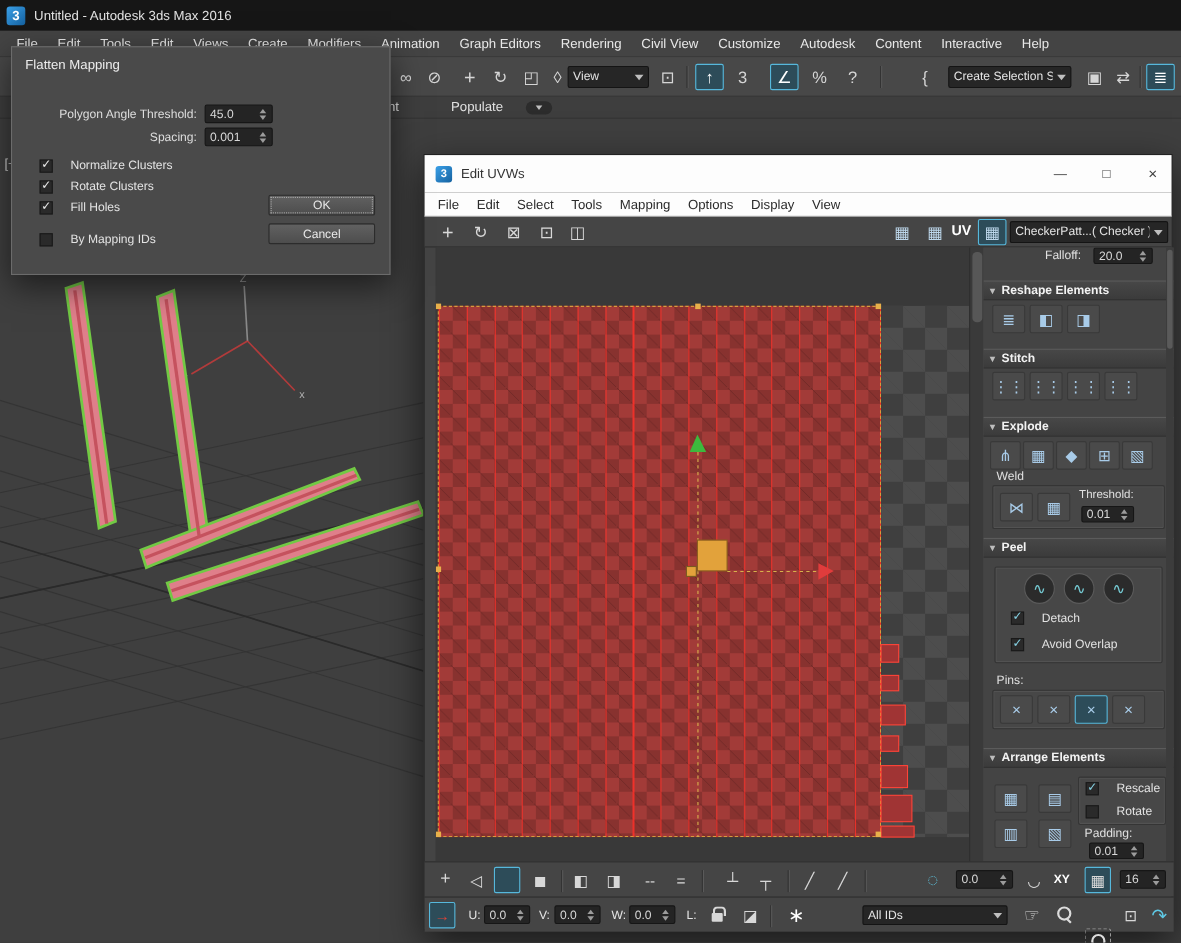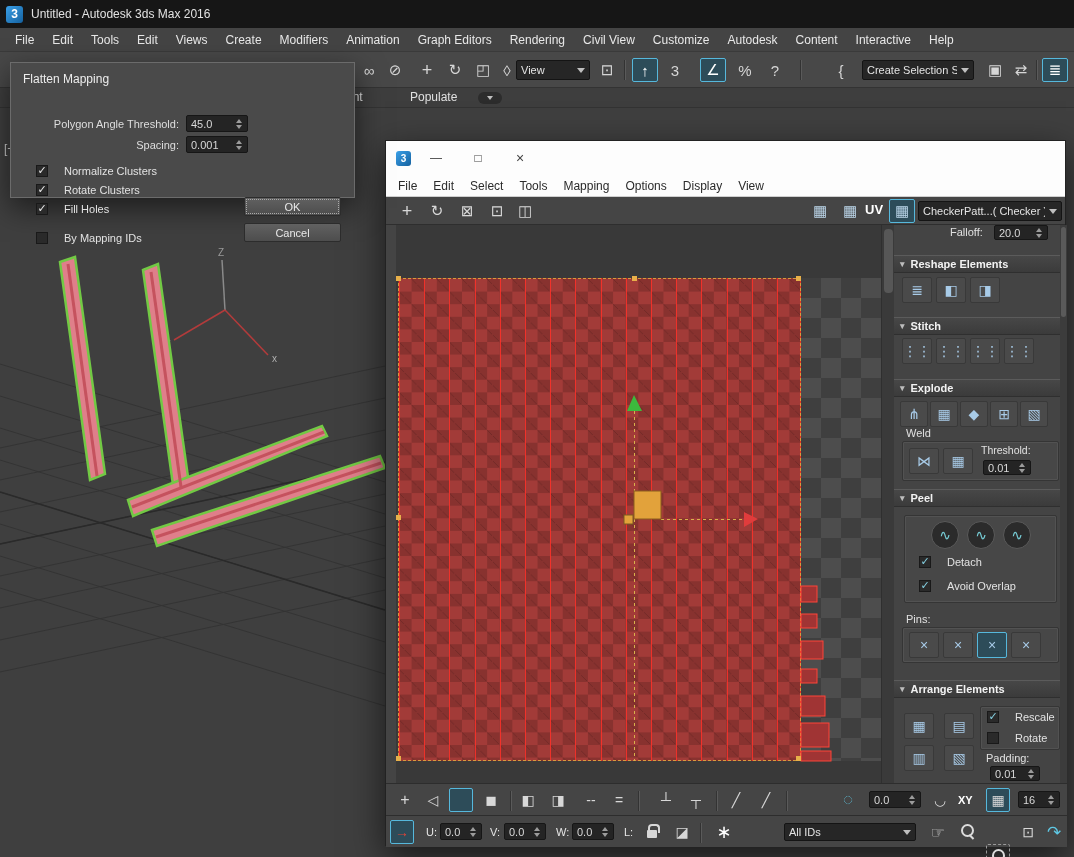--- a/index.html
+++ b/index.html
@@ -27,21 +27,21 @@
   #ribbon { left:0; top:88px; width:1074px; height:20px; background:#3e3e3e; border-bottom:1px solid #333; }
   #ribbon .rt { position:absolute; top:2px; color:#e0e0e0; font-size:12px; }
   #ribbon .pill { position:absolute; top:4px; width:24px; height:12px; background:#2c2c2c; border-radius:6px; display:flex; align-items:center; justify-content:center; }
   #ribbon .pill .caret { border-top-width:4px; border-left-width:3px; border-right-width:3px; }
 
   
   #viewport { left:0; top:108px; width:1074px; height:749px; background:#3f3f3f; }
   #vp-label { position:absolute; left:4px; top:34px; color:#cfcfcf; font-size:12px; }
 
   
-  #flatten { left:10px; top:62px; width:345px; height:136px; background:#4a4a4a; border:1px solid #6b6b6b; box-shadow:0 10px 28px rgba(0,0,0,.55); z-index:10; }
+  #flatten { left:10px; top:42px; width:345px; height:208px; background:#4a4a4a; border:1px solid #6b6b6b; box-shadow:0 10px 28px rgba(0,0,0,.55); z-index:10; }
   #flatten .title { position:absolute; left:12px; top:9px; color:#ededed; font-size:12px; }
   .flabel { position:absolute; color:#dedede; font-size:11px; text-align:right; width:160px; }
   .field { background:#242424; border:1px solid #161616; color:#d8d8d8; font-size:11px; display:flex; align-items:center; padding:0 4px; height:17px; border-radius:2px; }
   .field .val { flex:1; }
   .spin { width:9px; height:100%; display:flex; flex-direction:column; justify-content:center; gap:2px; align-items:center; }
   .spin i { width:0; height:0; border-left:3px solid transparent; border-right:3px solid transparent; display:block; }
   .spin .up { border-bottom:4px solid #9c9c9c; }
   .spin .dn { border-top:4px solid #9c9c9c; }
   .cbrow { position:absolute; display:flex; align-items:center; gap:6px; }
   .cb { width:12px; height:12px; background:#2a2a2a; border:1px solid #191919; display:flex; align-items:center; justify-content:center; }
@@ -278,20 +278,21 @@
     </div>
 
     <div class="btn focus" style="left:233px;top:134px;width:97px;height:19px">OK</div>
     <div class="btn" style="left:233px;top:160px;width:97px;height:19px">Cancel</div>
   </div>
 
   <div id="uvw" class="abs">
 
     <div id="uvw-titlebar">
       <span class="logo" style="width:15px;height:15px;font-size:10px">3</span>
+      <span class="t">Edit UVWs</span>
       <span class="winbtn">—</span>
       <span class="winbtn">□</span>
       <span class="winbtn" style="font-size:14px">×</span>
     </div>
 
     <div id="uvw-menubar">
       <span class="mi">File</span>
       <span class="mi">Edit</span>
       <span class="mi">Select</span>
       <span class="mi">Tools</span>

